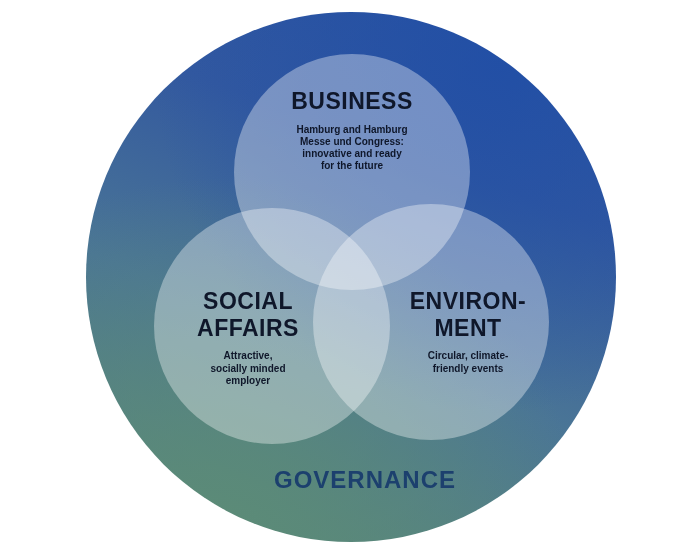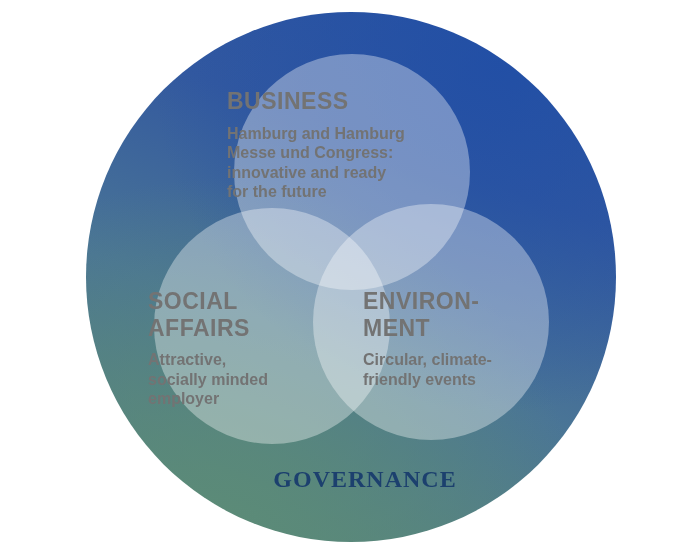--- a/index.html
+++ b/index.html
@@ -36,52 +36,51 @@
     border-radius: 50%;
     background: rgba(255,255,255,0.36);
     filter: blur(0.6px);
   }
   .vcircle.business    { left: 234px; top: 54px;  }
   .vcircle.social      { left: 154px; top: 208px; }
   .vcircle.environment { left: 313px; top: 204px; }
 
   .text-block {
     position: absolute;
-    text-align: left;
-    color: #737373;
+    text-align: center;
+    color: #0f172a;
   }
   .vtitle {
     font-size: 23px;
     font-weight: 700;
     letter-spacing: 0.5px;
     line-height: 1.16;
     white-space: pre-line;
   }
   .vdesc {
     margin-top: 9px;
-    font-size: 16px;
+    font-size: 10px;
     font-weight: 700;
     line-height: 1.22;
     white-space: pre-line;
   }
   .text-block.business-text    { left: 227px; top: 88px;  width: 250px; }
   .text-block.social-text      { left: 148px; top: 288px; width: 200px; }
   .text-block.environment-text { left: 363px; top: 288px; width: 210px; }
 
   .governance {
     position: absolute;
     left: 215px;
     top: 466px;
     width: 300px;
     text-align: center;
     font-size: 24px;
     font-weight: 700;
     letter-spacing: 1px;
     color: #1c406e;
-    font-family: Liberation Serif, serif;
   }
 </style>
 </head>
 <body>
 
 <div class="canvas">
 
   <div class="outer-circle"></div>
 
   <div class="vcircle business"></div>

